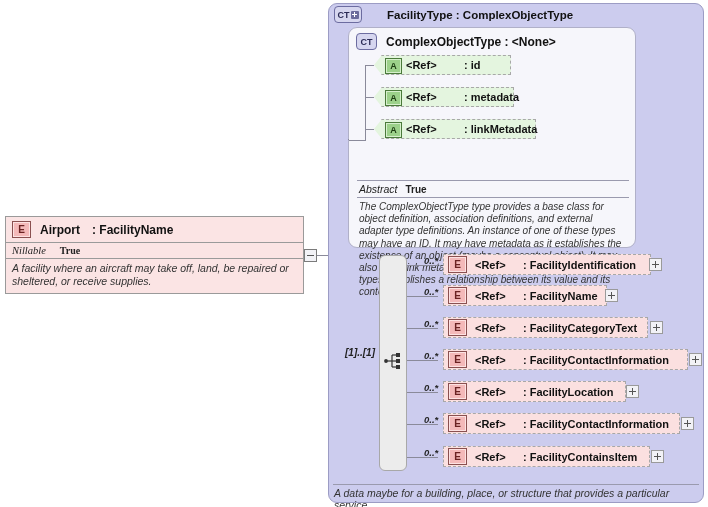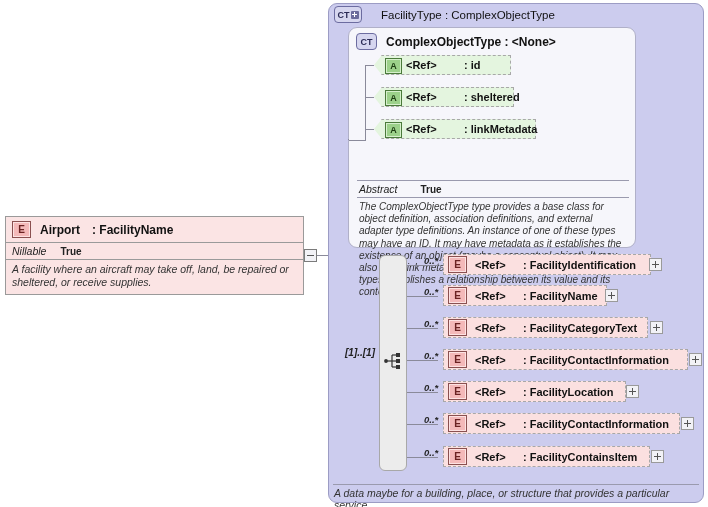--- a/index.html
+++ b/index.html
@@ -37,21 +37,21 @@
     box-shadow:inset 0 0 0 1px #fde2e2;
   }
   .airport-title{
     margin-left:9px;font-size:12px;font-weight:bold;color:#111;
     white-space:nowrap;
   }
   .airport-type{margin-left:12px;font-size:12px;font-weight:bold;color:#111;}
   .airport-sep{height:1px;background:#9a9a9a;margin:0;}
   .airport-facet{
     display:flex;align-items:center;gap:14px;
-    padding:2px 6px;background:#fbe4e4;font-size:10.5px;
+    padding:2px 6px;background:#fbe4e4;font-size:10.5px;font-family:Liberation Serif, serif;
   }
   .facet-name{font-style:italic;color:#222;}
   .facet-val{font-weight:bold;color:#222;font-size:10px;}
   .airport-doc{
     padding:3px 6px 5px 6px;background:#fbe4e4;
     font-style:italic;font-size:10.5px;color:#333;line-height:1.25;
   }
 
   
   .collapse-box{
@@ -89,21 +89,21 @@
     background:#d6d6ef;color:#2a2a55;
     font-size:9px;font-weight:bold;letter-spacing:0px;
     flex:0 0 auto;
   }
   .icon-CTplus .pl{
     display:inline-block;width:8px;height:8px;margin-left:1px;
     background:#6a6a9c;border-radius:1px;position:relative;
   }
   .icon-CTplus .pl::before{content:"";position:absolute;left:1.5px;top:3.5px;width:5px;height:1px;background:#fff;}
   .icon-CTplus .pl::after{content:"";position:absolute;left:3.5px;top:1.5px;width:1px;height:5px;background:#fff;}
-  .ft-title{margin-left:19px;font-size:11.5px;font-weight:normal;color:#111;white-space:nowrap;}
+  .ft-title{margin-left:25px;font-size:11.5px;font-weight:bold;color:#111;white-space:nowrap;}
 
   
   .cot-box{
     position:absolute;left:348px;top:27px;width:288px;height:221px;
     background:#f6f6fb;
     border:1px solid #b0b0c8;
     border-radius:9px;
     box-sizing:border-box;
   }
   .cot-head{
@@ -142,21 +142,21 @@
     border:1px solid #4a7a3a;background:#9cd18a;color:#1d3d12;
     font-size:9px;font-weight:bold;
     box-shadow:inset 0 0 0 1px #d6f0cc;
   }
   .attr-ref{margin-left:4px;font-size:11px;font-weight:bold;color:#111;}
   .attr-name{position:absolute;left:82px;font-size:11px;font-weight:bold;color:#111;white-space:nowrap;}
 
   
   .cot-facets{position:absolute;left:8px;top:152px;width:272px;}
   .thin-rule{height:1px;background:#9a9aae;}
-  .cot-facet-row{display:flex;align-items:center;gap:23px;padding:2px 2px;font-size:10.5px;}
+  .cot-facet-row{display:flex;align-items:center;gap:8px;padding:2px 2px;font-size:10.5px;}
   .cot-doc{
     font-style:italic;font-size:10px;color:#333;line-height:1.22;padding:3px 2px 0 2px;
   }
 
   
   .seq-box{
     position:absolute;left:379px;top:255px;width:28px;height:216px;
     background:#ececec;
     border:1px solid #a8a8a8;
     border-radius:6px;
@@ -240,21 +240,21 @@
     </div>
 
     <div class="attr-row" style="left:32px;top:27px;width:130px;">
       <span class="icon-A">A</span>
       <span class="attr-ref">&lt;Ref&gt;</span>
       <span class="attr-name">: id</span>
     </div>
     <div class="attr-row" style="left:32px;top:59px;width:133px;">
       <span class="icon-A">A</span>
       <span class="attr-ref">&lt;Ref&gt;</span>
-      <span class="attr-name">: sheltered</span>
+      <span class="attr-name">: metadata</span>
     </div>
     <div class="attr-row" style="left:32px;top:91px;width:155px;">
       <span class="icon-A">A</span>
       <span class="attr-ref">&lt;Ref&gt;</span>
       <span class="attr-name">: linkMetadata</span>
     </div>
 
     <div class="link-v" style="left:16px;top:37px;height:75px;"></div>
     <div class="link-h" style="left:16px;top:37px;width:9px;"></div>
     <div class="link-h" style="left:16px;top:69px;width:9px;"></div>

